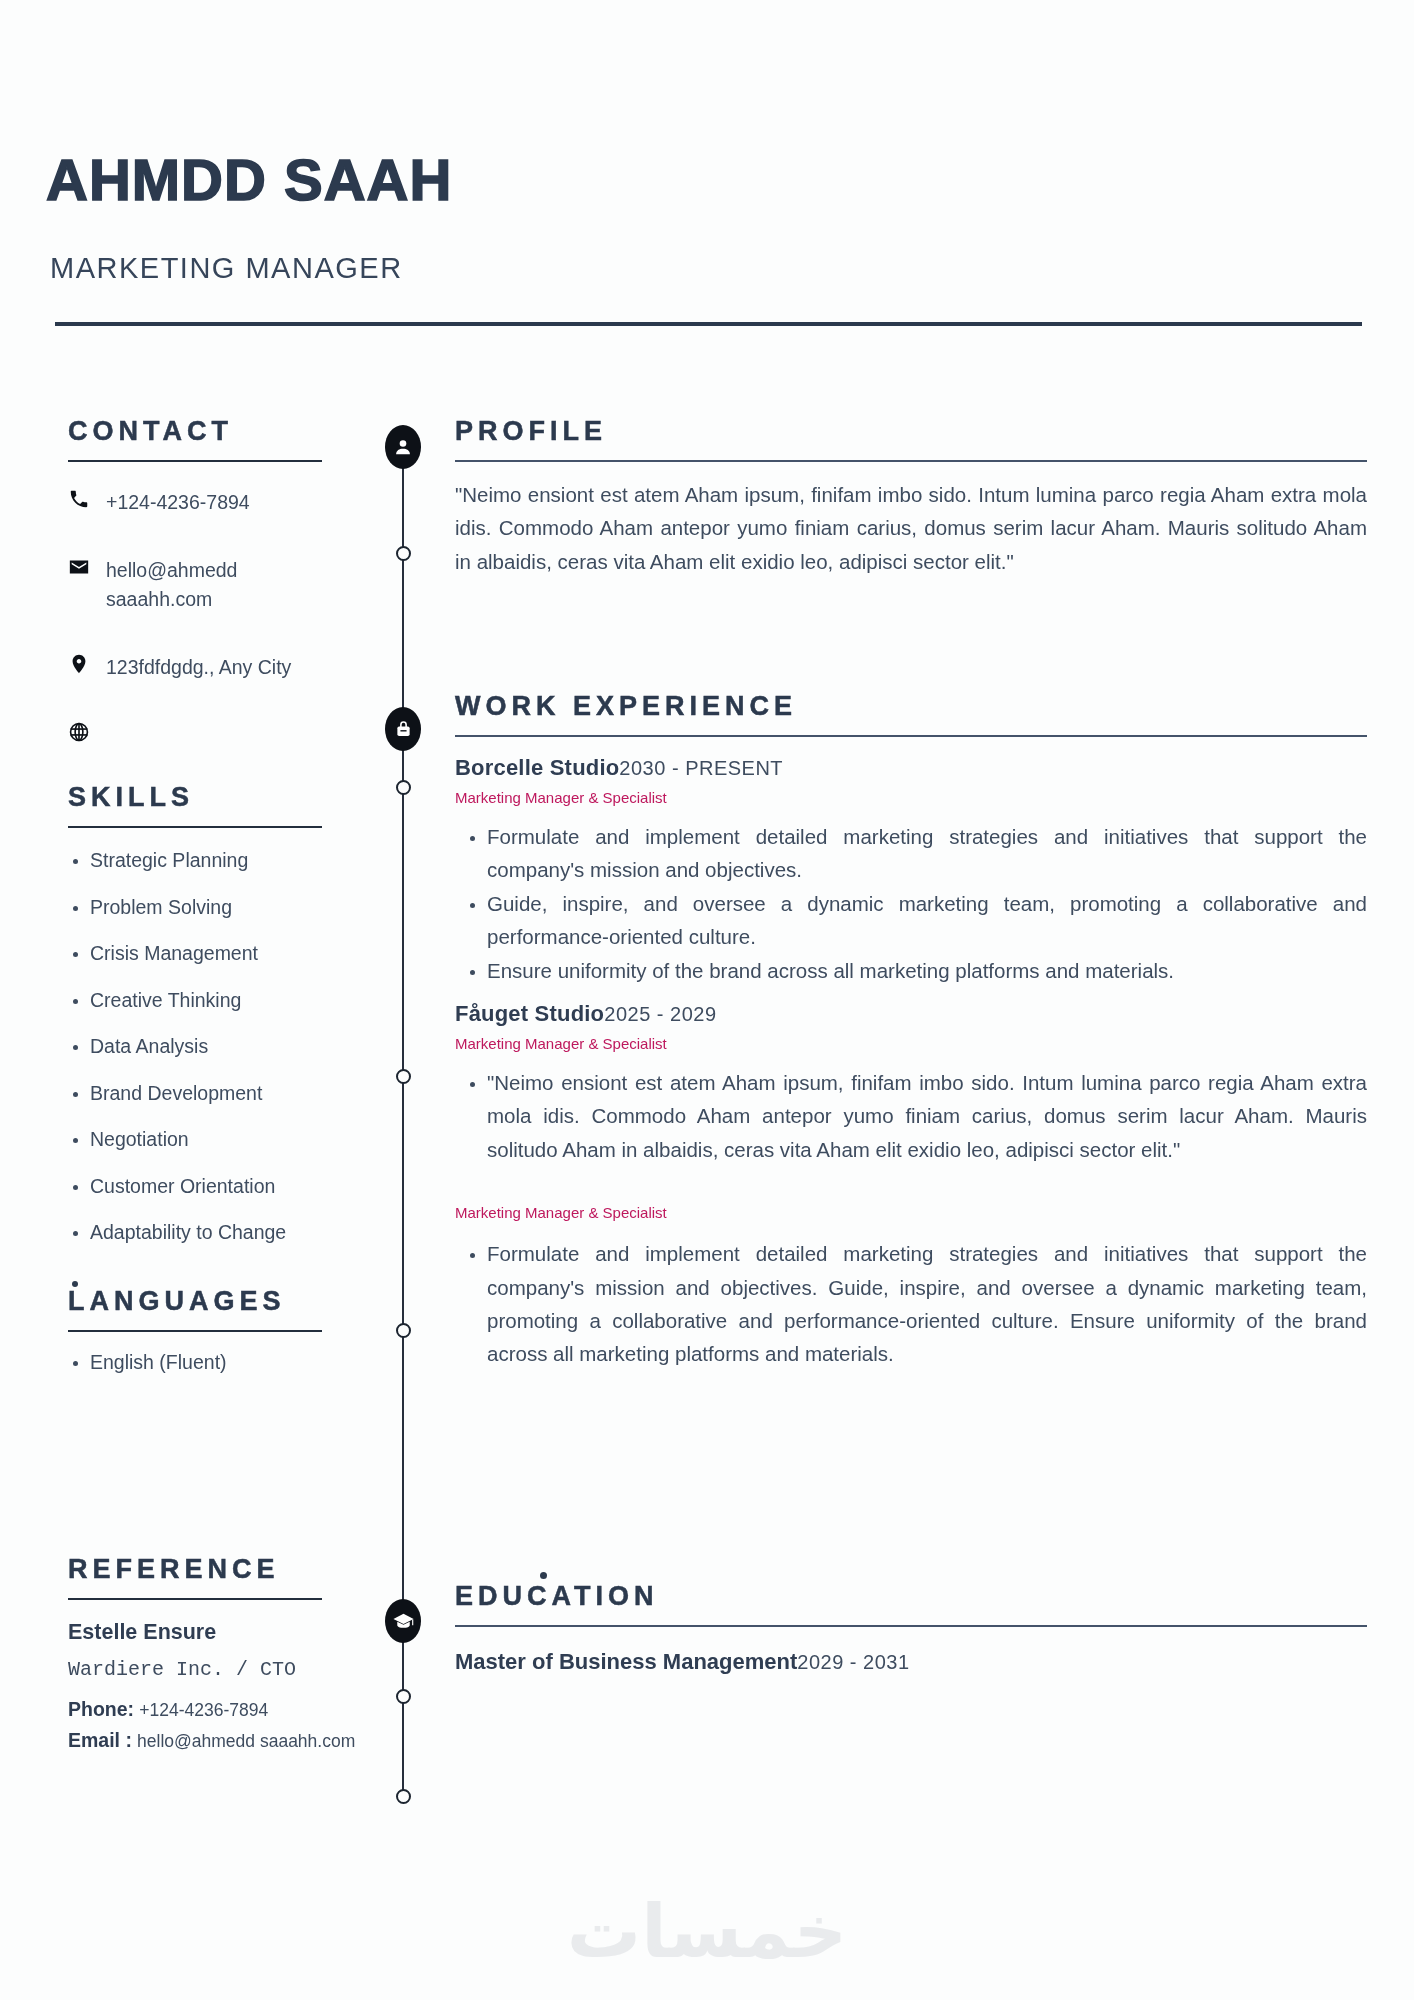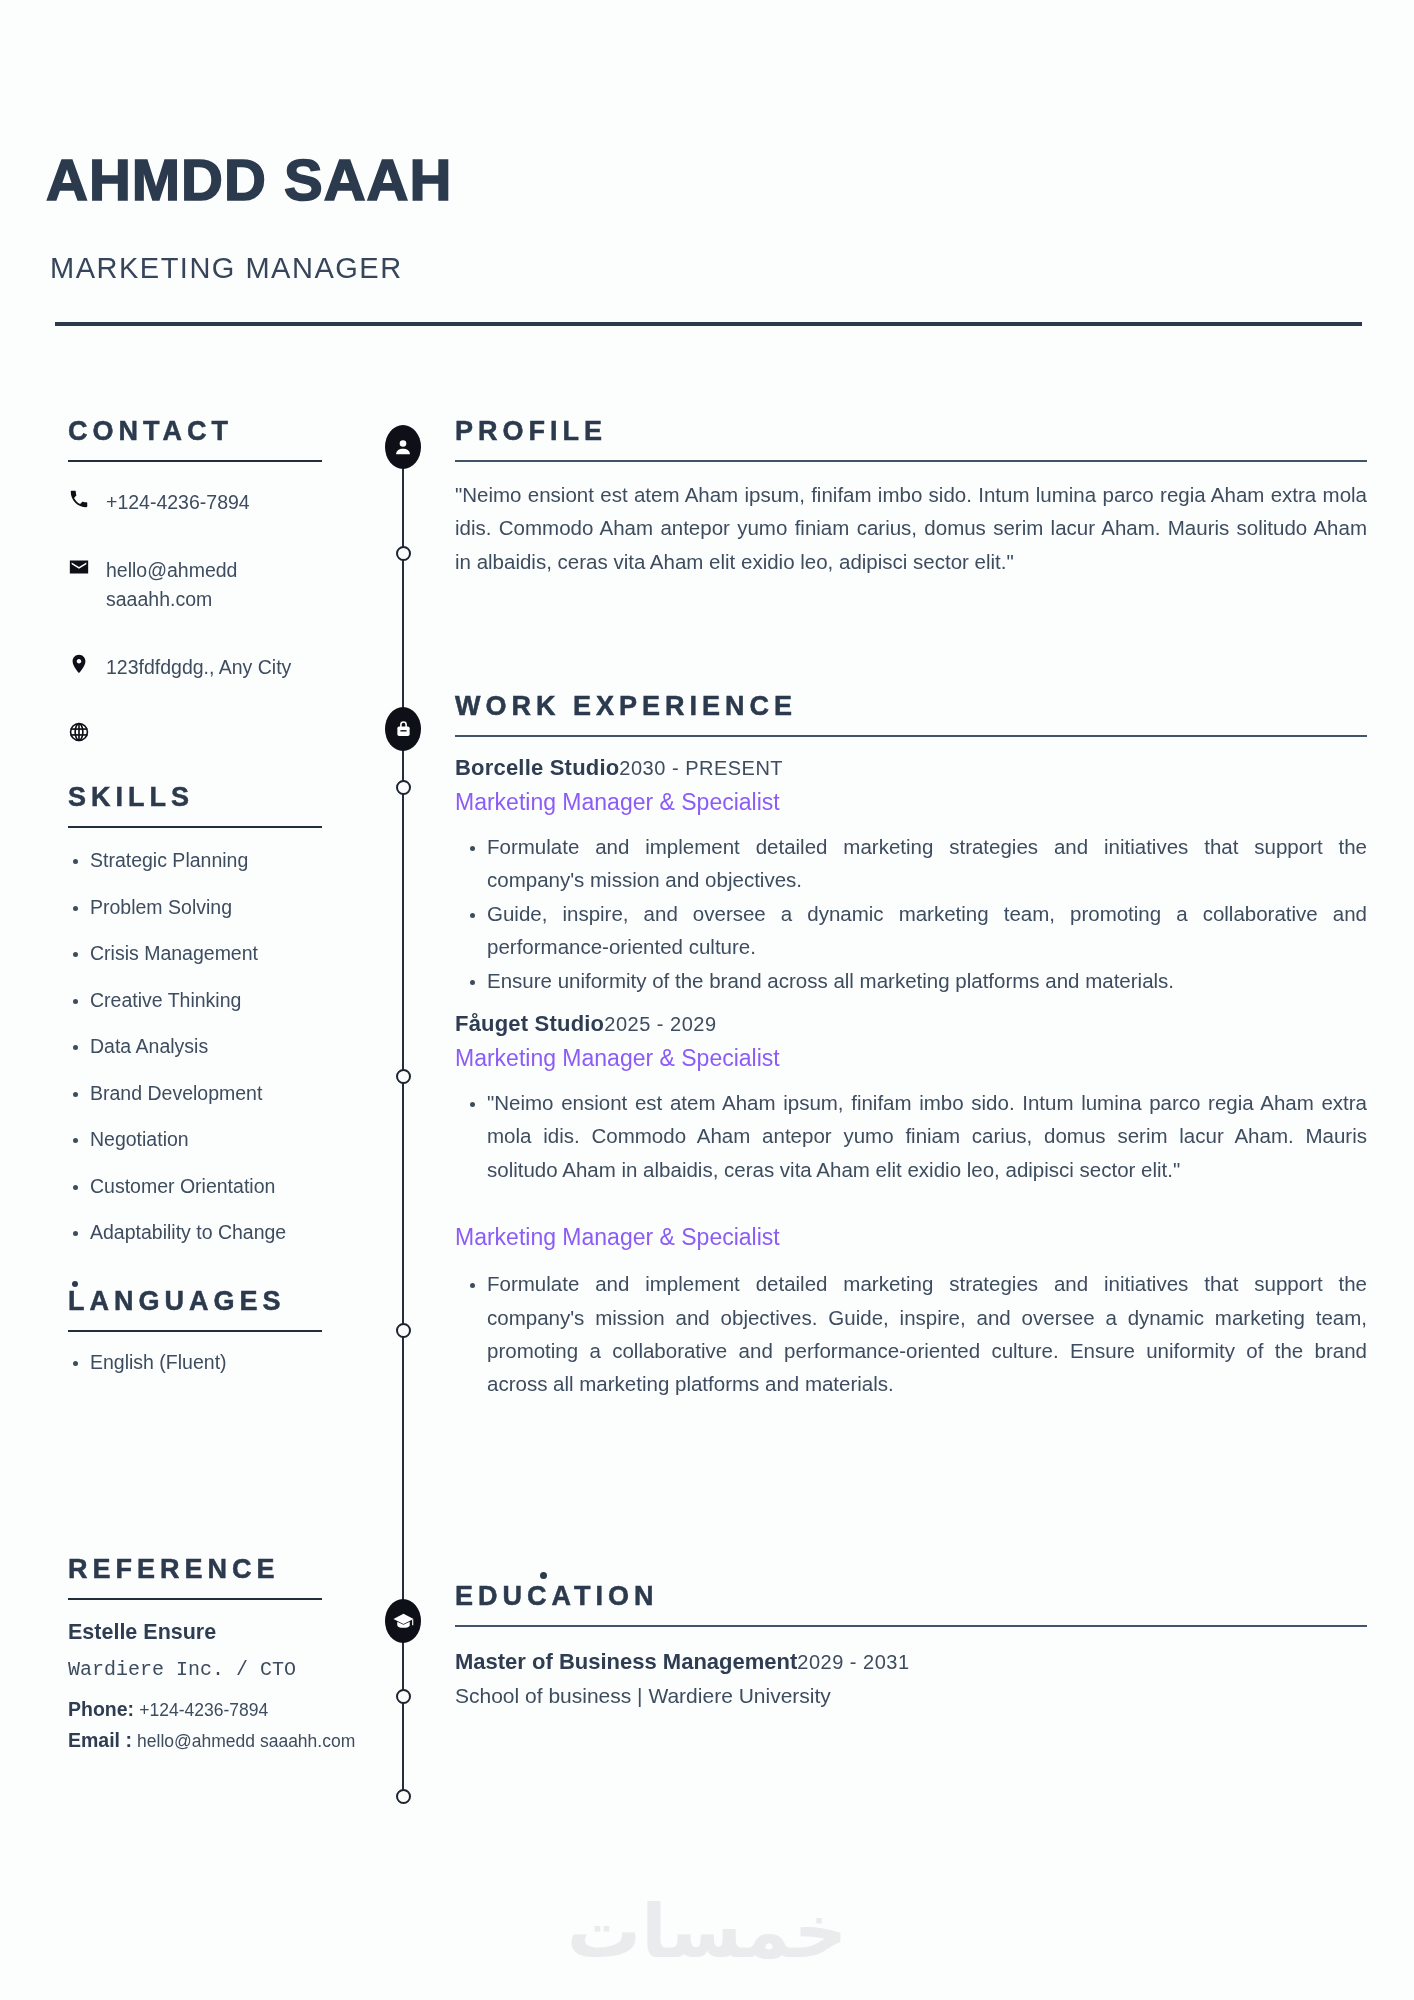--- a/index.html
+++ b/index.html
@@ -62,21 +62,21 @@
   .para{
     margin-top:16px;font-size:20.5px;line-height:33.4px;
     text-align:justify;color:#3e4c5f;
   }
   .job{margin-top:18px;}
   .job + .job{margin-top:14px;}
   .job.last{margin-top:38px;}
   .job-row{display:flex;justify-content:flex-start;align-items:baseline;}
   .job-company{font-size:22px;font-weight:bold;color:#2f3d52;letter-spacing:0.2px;}
   .job-dates{font-size:20px;color:#3e4c5f;letter-spacing:0.5px;}
-  .job-role{font-size:23px;color:#8b5cf6;margin-top:8px;}
+  .job-role{font-size:15px;color:#be185d;margin-top:8px;}
   ul.job-bullets{margin:14px 0 0 0;padding-left:32px;}
   ul.job-bullets li{
     font-size:20.5px;line-height:33.4px;text-align:justify;color:#3e4c5f;
   }
   ul.job-bullets li::marker{font-size:17px;color:#3e4c5f;}
   .edu-degree{font-size:22px;font-weight:bold;color:#2f3d52;}
   .edu-school{font-size:21px;color:#3e4c5f;margin-top:9px;}
   .stray-dot{position:absolute;width:7px;height:7px;border-radius:50%;background:#2d3b4e;}
   .heading-dot{position:absolute;width:6px;height:6px;border-radius:50%;background:#2d3b4e;}
   
@@ -256,16 +256,15 @@
 
 <div class="stray-dot" style="left:540px;top:1572px;"></div>
 
 <div class="right-col-section" style="top:1581px;">
   <div class="sec-heading">EDUCATION</div>
   <div class="rule-right"></div>
   <div class="job-row" style="margin-top:22px;">
     <span class="edu-degree">Master of Business Management</span>
     <span class="job-dates">2029 - 2031</span>
   </div>
-  <div class="edu-school">School of business | Wardiere University</div>
 </div>
 
 <div class="watermark">خمسات</div>
 
 </body></html>

